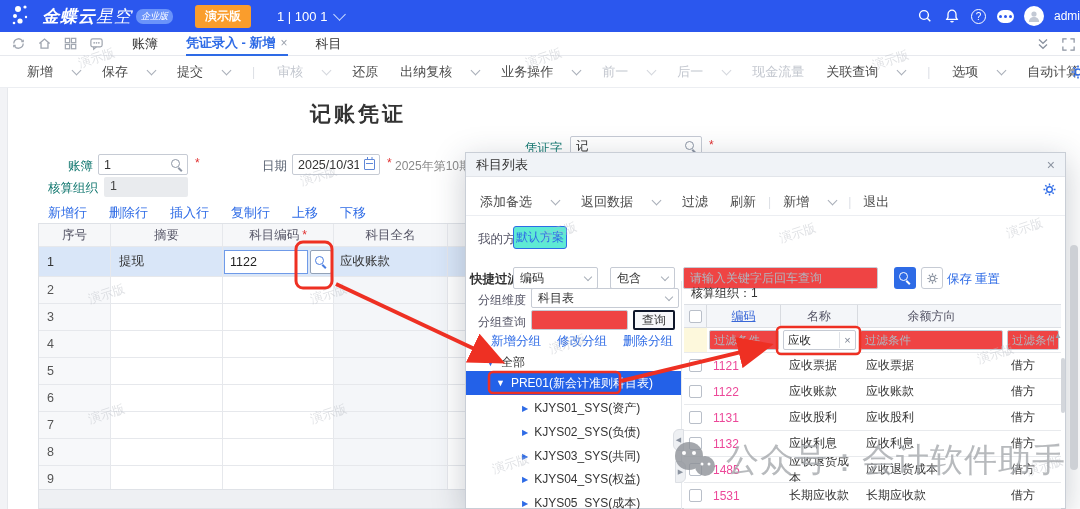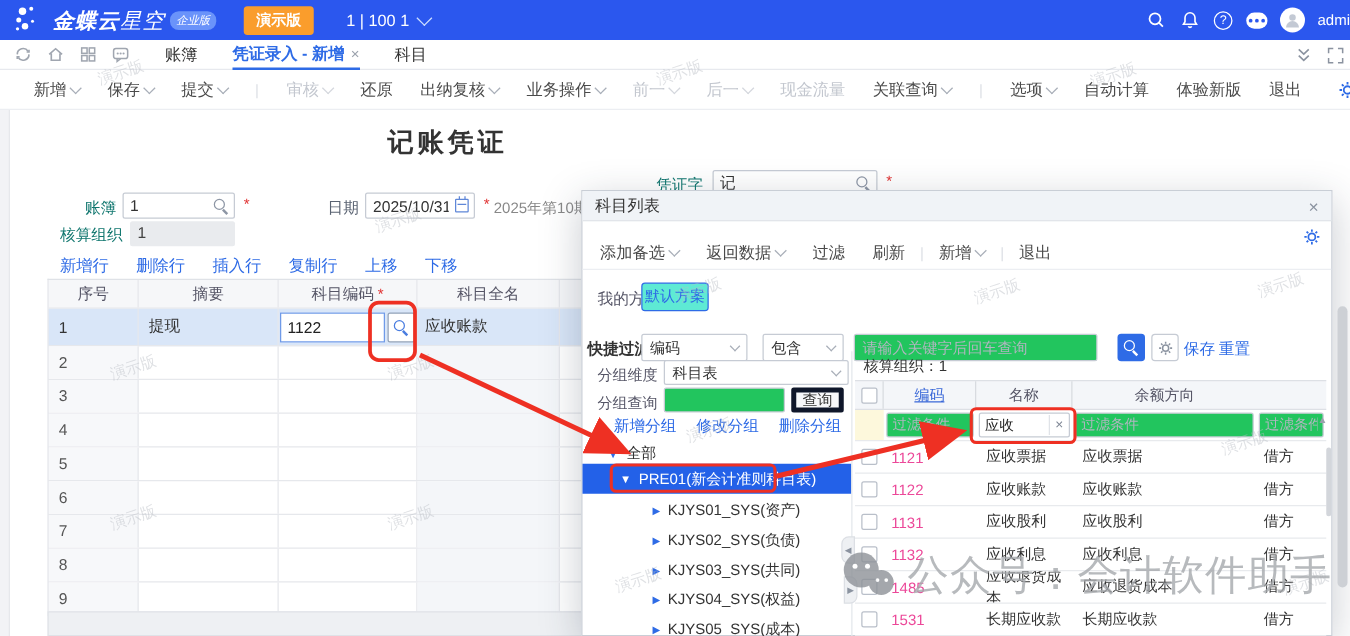--- a/index.html
+++ b/index.html
@@ -25,21 +25,21 @@
 #username{color:#fff;font-size:12px;width:26px;overflow:hidden}
 
 #tabbar{position:absolute;left:0;top:32px;width:1080px;height:24px;background:#fff;border-bottom:1px solid #e7e9ee;display:flex;align-items:center;z-index:10}
 .nav-ic{width:15px;height:15px;margin-left:11px}
 .tab{font-size:13px;color:#333;margin-left:28px;display:flex;align-items:center;gap:5px;height:24px}
 .tab.active{color:#2e6be6;border-bottom:2px solid #2e6be6;font-weight:bold}
 .tab .x{color:#9aa1ac;font-weight:normal;font-size:12px}
 #tabbar-right{position:absolute;right:4px;top:0;height:24px;display:flex;align-items:center;gap:10px}
 
 #toolbar{position:absolute;left:0;top:56px;width:1080px;height:32px;background:#fff;border-bottom:1px solid #eceef2;display:flex;align-items:center;padding-left:27px;z-index:10}
-.ti{font-size:13px;color:#4a4a4a;display:flex;align-items:center;gap:4px;margin-right:22px;white-space:nowrap}
+.ti{font-size:13px;color:#4a4a4a;display:flex;align-items:center;gap:20px;margin-right:22px;white-space:nowrap}
 .ti .c{width:7px;height:7px;border-right:1.3px solid #a8aeb8;border-bottom:1.3px solid #a8aeb8;transform:rotate(45deg);margin-top:-3px}
 .ti.dis{color:#c3c7cf}
 .ti.dis .c{border-color:#d4d7dd}
 .vsep{color:#dcdfe5;margin-right:22px;font-size:12px}
 #toolbar-gear{position:absolute;right:-6px;top:8px}
 
 #leftstrip{position:absolute;left:0;top:88px;width:8px;height:421px;background:#f2f3f6;border-right:1px solid #e6e8ec}
 #vtitle{position:absolute;left:38px;top:100px;width:640px;text-align:center;font-size:21px;font-weight:bold;color:#333;letter-spacing:3px}
 .flabel{font-size:12.5px;color:#0f766e;white-space:nowrap}
 .flabel.gray{color:#5a6372}
@@ -82,27 +82,27 @@
 
 #popup{position:absolute;left:465px;top:152px;width:601px;height:357px;background:#fff;border:1px solid #c9ced6;box-shadow:0 8px 30px rgba(40,50,70,.25);z-index:20}
 #pp-titlebar{position:absolute;left:0;top:0;width:100%;height:24px;background:#f0f3f7;border-bottom:1px solid #e2e5ea;display:flex;align-items:center;justify-content:space-between;padding:0 10px}
 #pp-title{font-size:13px;color:#333}
 #pp-close{font-size:14px;color:#8b93a0}
 #pp-toolbar{position:absolute;left:0;top:36px;width:100%;height:27px;display:flex;align-items:center;padding-left:14px;border-bottom:1px solid #eceef2}
 #pp-gear{position:absolute;right:8px;top:29px}
 .schemebtn{position:absolute;left:47px;top:73px;width:54px;height:23px;border:1px solid #2e6be6;border-radius:3px;color:#2e6be6;font-size:12px;display:flex;align-items:center;justify-content:center;background:#5eead4}
 .sel{display:flex;align-items:center;justify-content:space-between;border:1px solid #c6cbd4;border-radius:2px;background:#fff;font-size:12px;color:#333;padding:0 6px;height:22px}
 .sel .c{width:6px;height:6px;border-right:1.2px solid #a8aeb8;border-bottom:1.2px solid #a8aeb8;transform:rotate(45deg);margin-top:-3px}
-.txt-in{border:1px solid #c6cbd4;border-radius:2px;background:#22c55e;font-size:12px;color:#333;padding:0 6px;height:22px;outline:0;font-family:inherit;width:100%}
+.txt-in{border:1px solid #c6cbd4;border-radius:2px;background:#ef4444;font-size:12px;color:#333;padding:0 6px;height:22px;outline:0;font-family:inherit;width:100%}
 .txt-in::placeholder{color:#b0b6bf}
 .sqbtn{width:22px;height:22px;border-radius:3px;display:flex;align-items:center;justify-content:center}
 .sqbtn.blue{background:#2e6be6}
 .sqbtn.plain{border:1px solid #c6cbd4;background:#fff}
 .plink{font-size:12.5px;color:#2e6be6;white-space:nowrap}
-.qbtn{border:4px solid #0f172a;background:#f7f8fa;border-radius:2px;font-size:12px;color:#333;height:20px;display:flex;align-items:center;justify-content:center}
+.qbtn{border:2px solid #0f172a;background:#f7f8fa;border-radius:2px;font-size:12px;color:#333;height:20px;display:flex;align-items:center;justify-content:center}
 
 .tri-d{color:#2e6be6;font-size:9px}
 .tri-r{color:#2e6be6;font-size:8px}
 #tree-selected{position:absolute;left:0;top:218px;width:215px;height:24px;background:#2361e8;color:#fff;font-size:12px;display:flex;align-items:center;padding-left:30px;gap:6px}
 #tree-selected .tri-d{color:#fff}
 .treechild{position:absolute;left:56px;font-size:12px;color:#333;display:flex;align-items:center;gap:6px;white-space:nowrap}
 
 #pp-divider{position:absolute;left:215px;top:128px;width:3px;height:229px;border-left:1px solid #e4e7eb}
 .split-h{position:absolute;width:11px;height:22px;background:#eef0f3;border:1px solid #dcdfe4;display:flex;align-items:center;justify-content:center;font-size:7px;color:#8b93a0}
 

